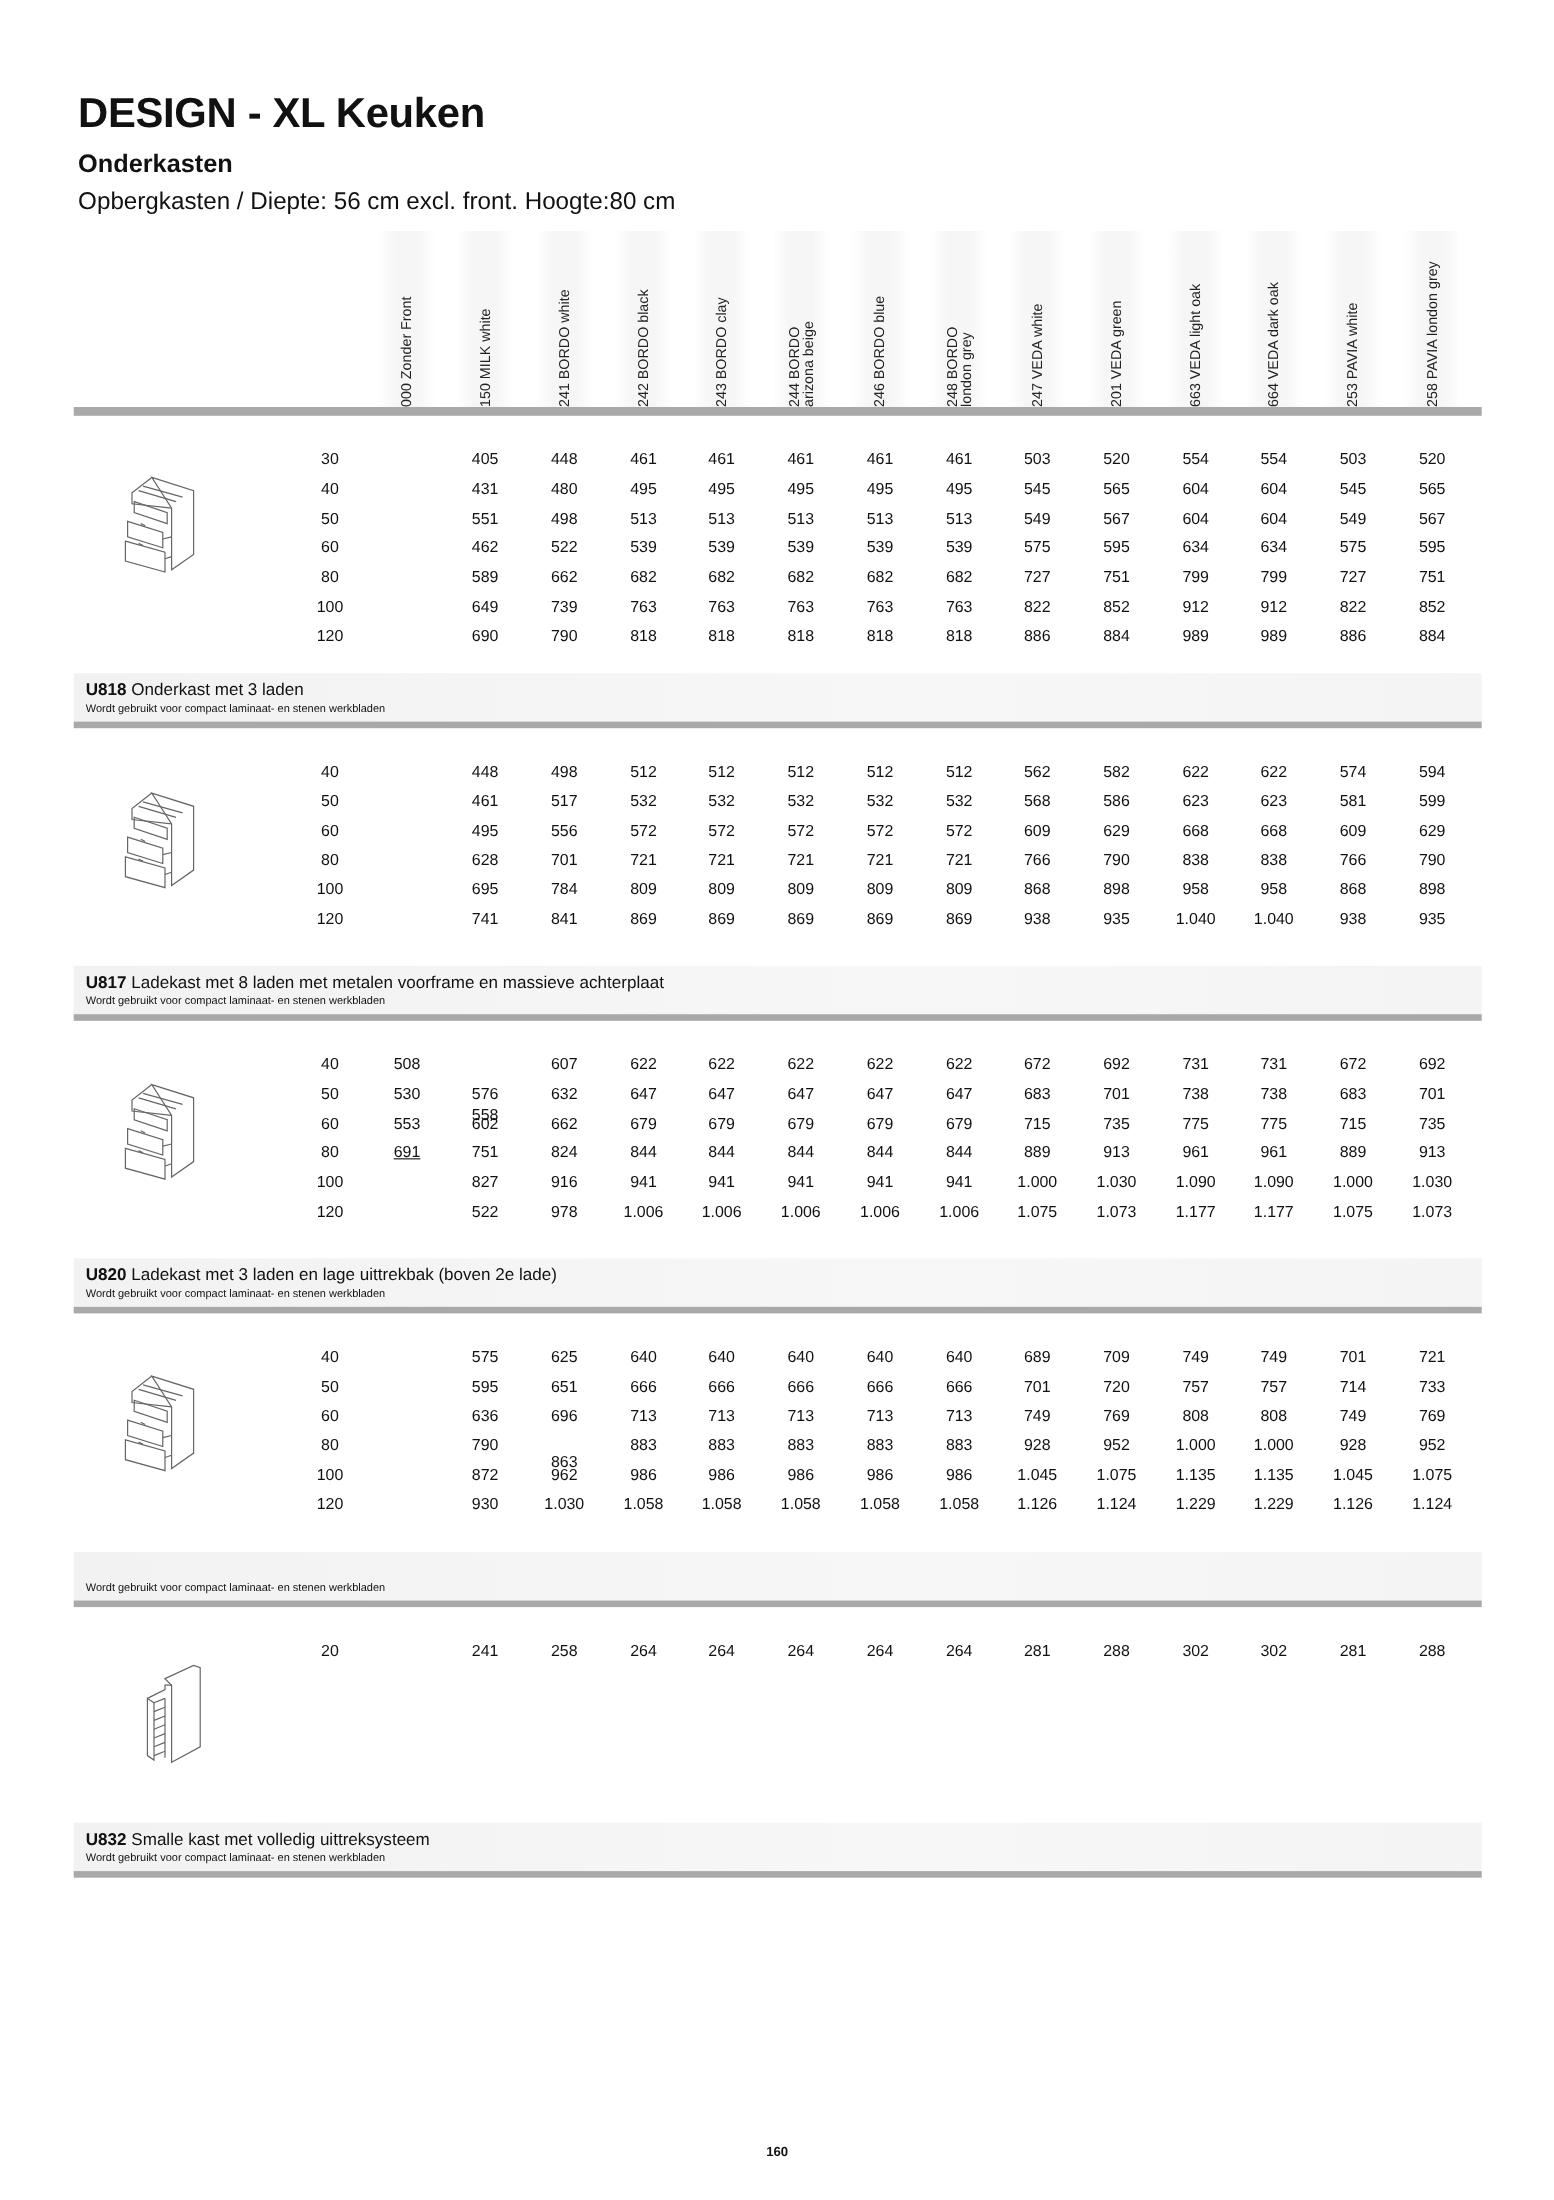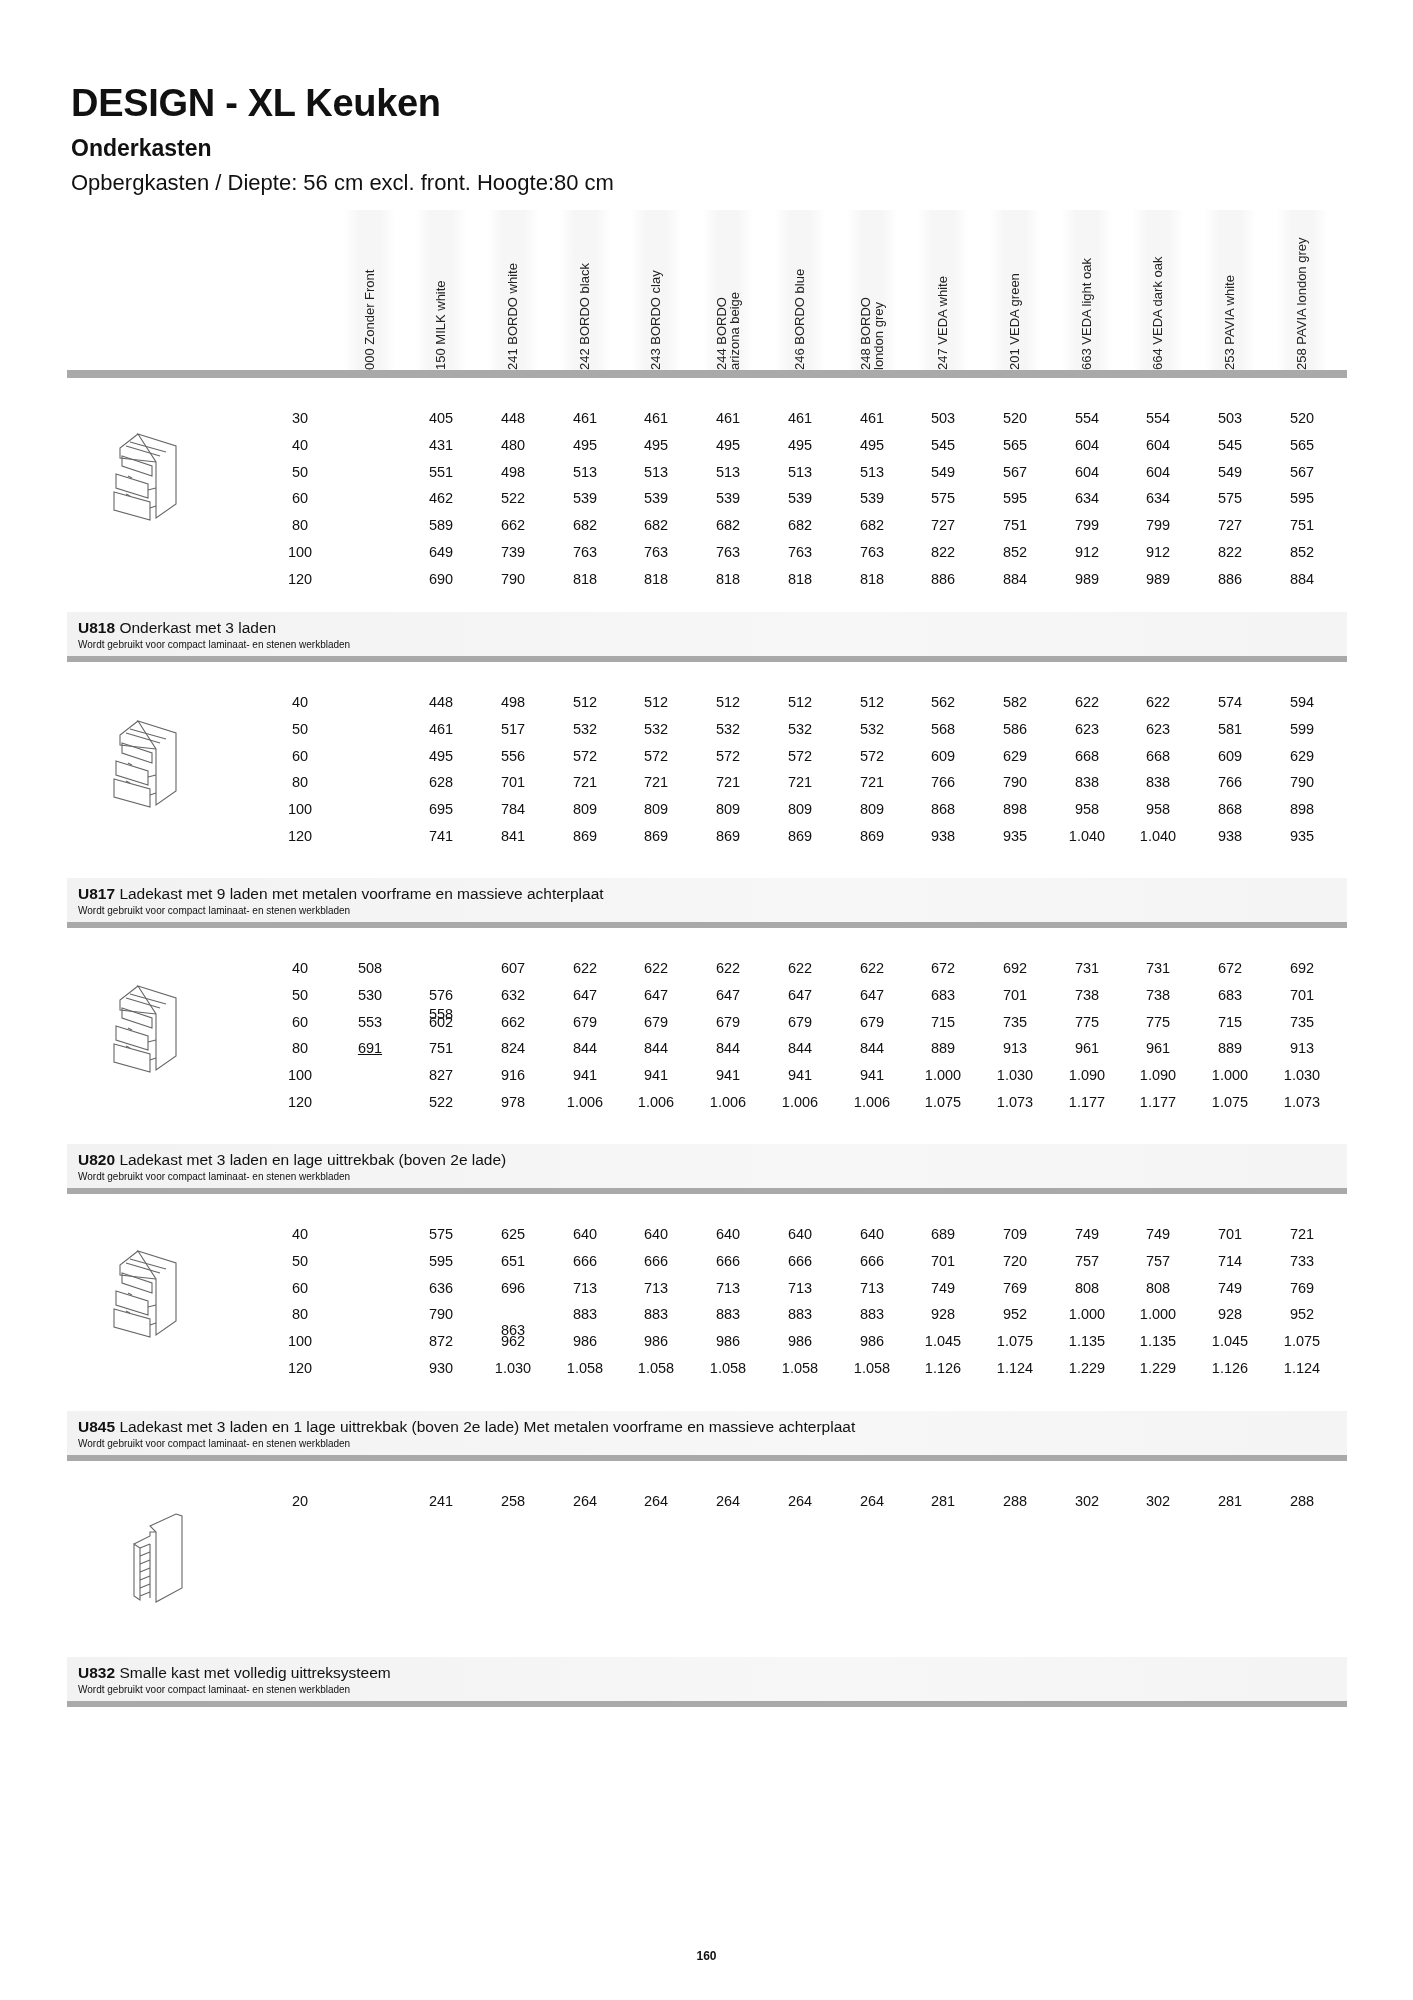--- a/index.html
+++ b/index.html
@@ -347,21 +347,21 @@
         <div class="cell" style="left: 800px;">869</div>
         <div class="cell" style="left: 872px;">869</div>
         <div class="cell" style="left: 943px;">938</div>
         <div class="cell" style="left: 1015px;">935</div>
         <div class="cell" style="left: 1087px;">1.040</div>
         <div class="cell" style="left: 1158px;">1.040</div>
         <div class="cell" style="left: 1230px;">938</div>
         <div class="cell" style="left: 1302px;">935</div>
       </div>
       <div class="caption" style="top: 878px;">
-        <div class="ctitle"><b>U817</b> <span>Ladekast met 9 laden met metalen voorframe en massieve achterplaat</span></div>
+        <div class="ctitle"><b>U817</b> <span>Ladekast met 8 laden met metalen voorframe en massieve achterplaat</span></div>
         <div class="cnote">Wordt gebruikt voor compact laminaat- en stenen werkbladen</div>
       </div>
       <div class="thick-rule" style="top: 922px; height: 6px;"></div>
     </div>
     <div class="section">
       <div class="icon" style="left: 108px; top: 980px;"><svg width="84" height="96" viewBox="0 0 84 96" fill="none" stroke="#666" stroke-width="1.1">
           <path d="M30 6 L68 18 L68 76 L48 90 L48 34 Z"></path>
           <path d="M30 6 L12 20 L12 30 L48 34"></path>
           <path d="M18 18 L52 28 M22 14 L58 24"></path>
           <path d="M14 28 L44 38 L44 48 L14 38 Z"></path>
@@ -583,21 +583,20 @@
         <div class="cell" style="left: 800px;">1.058</div>
         <div class="cell" style="left: 872px;">1.058</div>
         <div class="cell" style="left: 943px;">1.126</div>
         <div class="cell" style="left: 1015px;">1.124</div>
         <div class="cell" style="left: 1087px;">1.229</div>
         <div class="cell" style="left: 1158px;">1.229</div>
         <div class="cell" style="left: 1230px;">1.126</div>
         <div class="cell" style="left: 1302px;">1.124</div>
       </div>
       <div class="caption" style="top: 1411px;">
-        <div class="ctitle"><b>U845</b> <span>Ladekast met 3 laden en 1 lage uittrekbak (boven 2e lade) Met metalen voorframe en massieve achterplaat</span></div>
         <div class="cnote">Wordt gebruikt voor compact laminaat- en stenen werkbladen</div>
       </div>
       <div class="thick-rule" style="top: 1455px; height: 6px;"></div>
     </div>
     <div class="section">
       <div class="icon" style="left: 128px; top: 1508px;"><svg width="60" height="100" viewBox="0 0 60 100" fill="none" stroke="#666" stroke-width="1.1">
           <path d="M22 18 L48 6 L54 8 L54 80 L28 94 L28 24 Z"></path>
           <path d="M6 36 L22 28 L22 24 L28 24"></path>
           <path d="M6 36 L6 88 L12 92 L12 40 Z"></path>
           <path d="M12 40 L22 36 M12 48 L22 44 M12 56 L22 52 M12 64 L22 60 M12 72 L22 68 M12 80 L22 76 M12 88 L22 84"></path>

